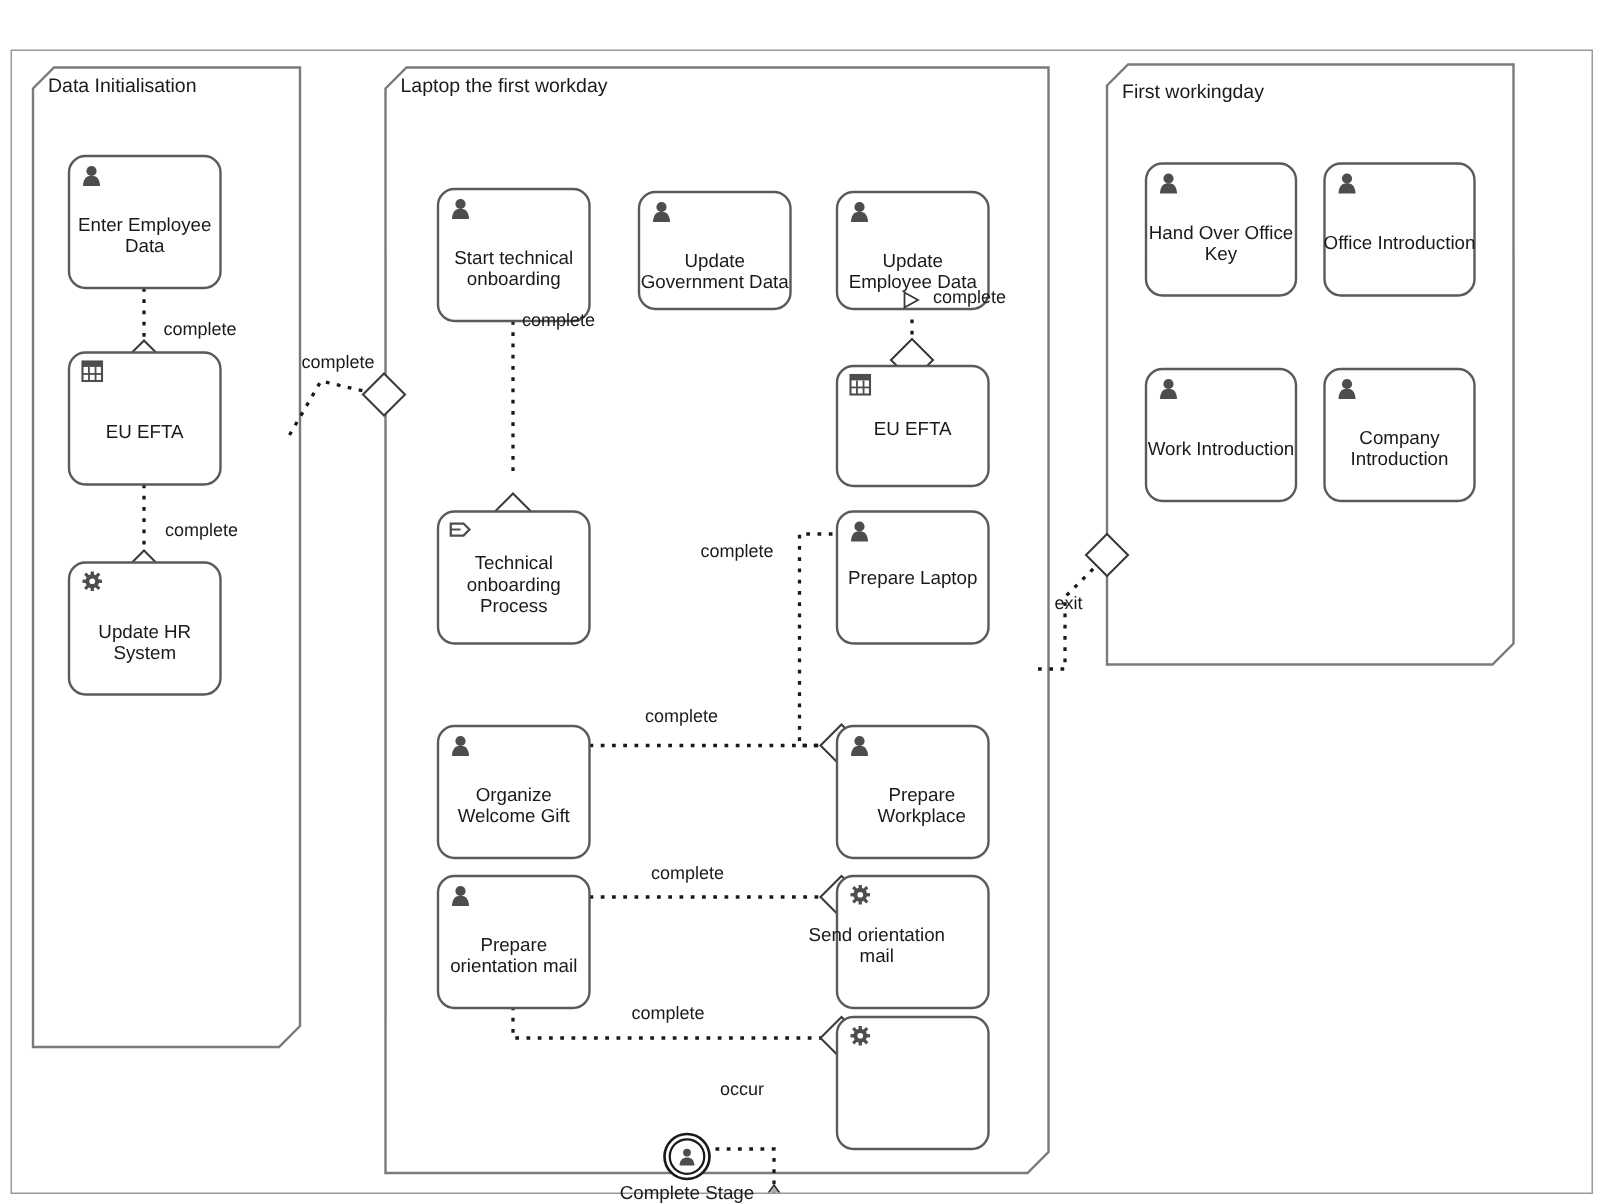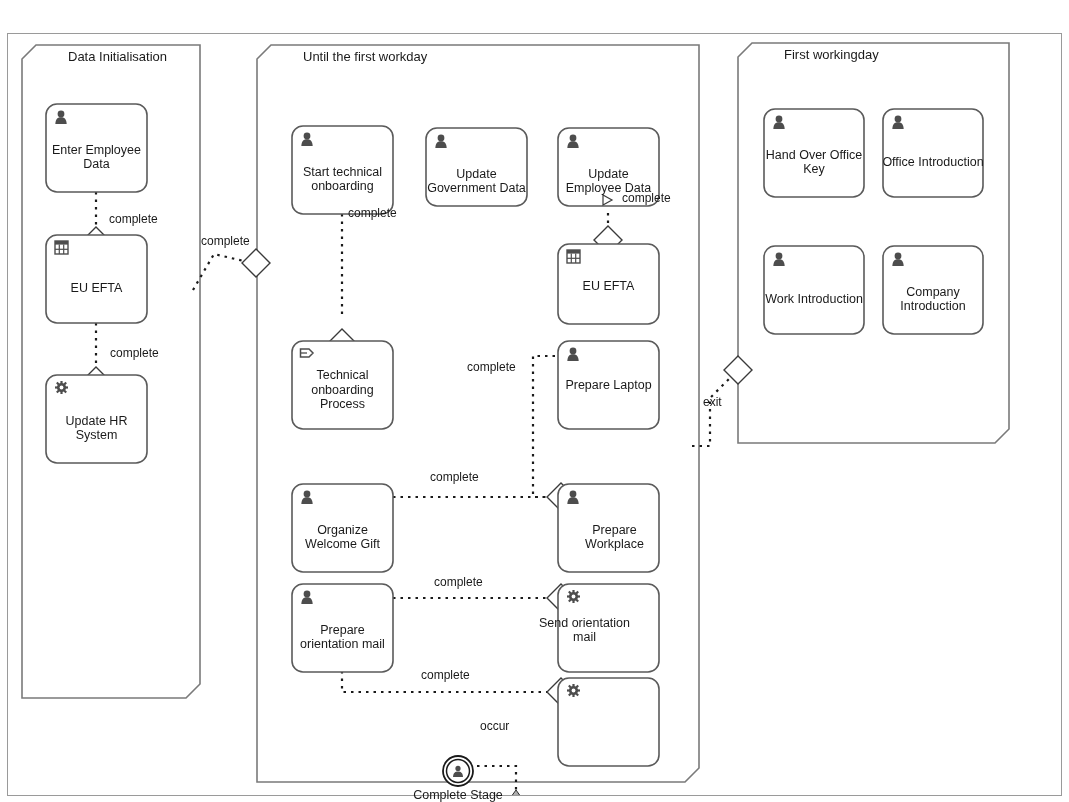--- a/index.html
+++ b/index.html
@@ -37,21 +37,21 @@
 
   
   .canvas {
     position: absolute; left: 7px; top: 33px;
     width: 1055px; height: 763px;
     background: #ffffff; border: 1px solid #9a9a9a;
   }
   .svgroot { position: absolute; left: 0; top: 0; }
   .panel-title {
     position: absolute; color: #1a1a1a; font-size: 13px;
-    line-height: 15px; text-align: left; white-space: nowrap; margin-left: 36px;
+    line-height: 15px; text-align: left; white-space: nowrap;
   }
   .edge-lbl {
     position: absolute; color: #1a1a1a; font-size: 12px;
     line-height: 14px; white-space: nowrap;
   }
   .node-lbl {
     position: absolute; color: #1a1a1a; font-size: 12.5px;
     line-height: 14.5px; text-align: center; white-space: pre-line;
     display: flex; align-items: center; justify-content: center;
   }
@@ -283,22 +283,22 @@
         <g>
           <rect x="875" y="212" width="100" height="88" rx="11" fill="#ffffff" stroke="#5a5a5a" stroke-width="1.6"></rect>
           <g transform="translate(884,218)">
               <use href="#personIcon"></use>
             </g>
         </g>
       </g>
     </svg>
 
     <div class="panel-title" style="left:24px; top:15px;">Data Initialisation</div>
-    <div class="panel-title" style="left:259px; top:15px;">Until the first workday</div>
-    <div class="panel-title" style="left:740px; top:13px;">First workingday</div>
+    <div class="panel-title" style="left:259px; top:15px;">Laptop the first workday</div>
+    <div class="panel-title" style="left:740px; top:19px;">First workingday</div>
 
     <div class="node-lbl" style="left:38px; top:102px; width:101px; height:42px;">Enter Employee
 Data</div>
     <div class="node-lbl" style="left:38px; top:233px; width:101px; height:42px;">EU EFTA</div>
     <div class="node-lbl" style="left:36px; top:373px; width:105px; height:42px;">Update HR System</div>
 
     <div class="node-lbl" style="left:284px; top:124px; width:101px; height:42px;">Start technical
 onboarding</div>
     <div class="node-lbl" style="left:416px; top:126px; width:105px; height:42px;">Update
 Government Data</div>

